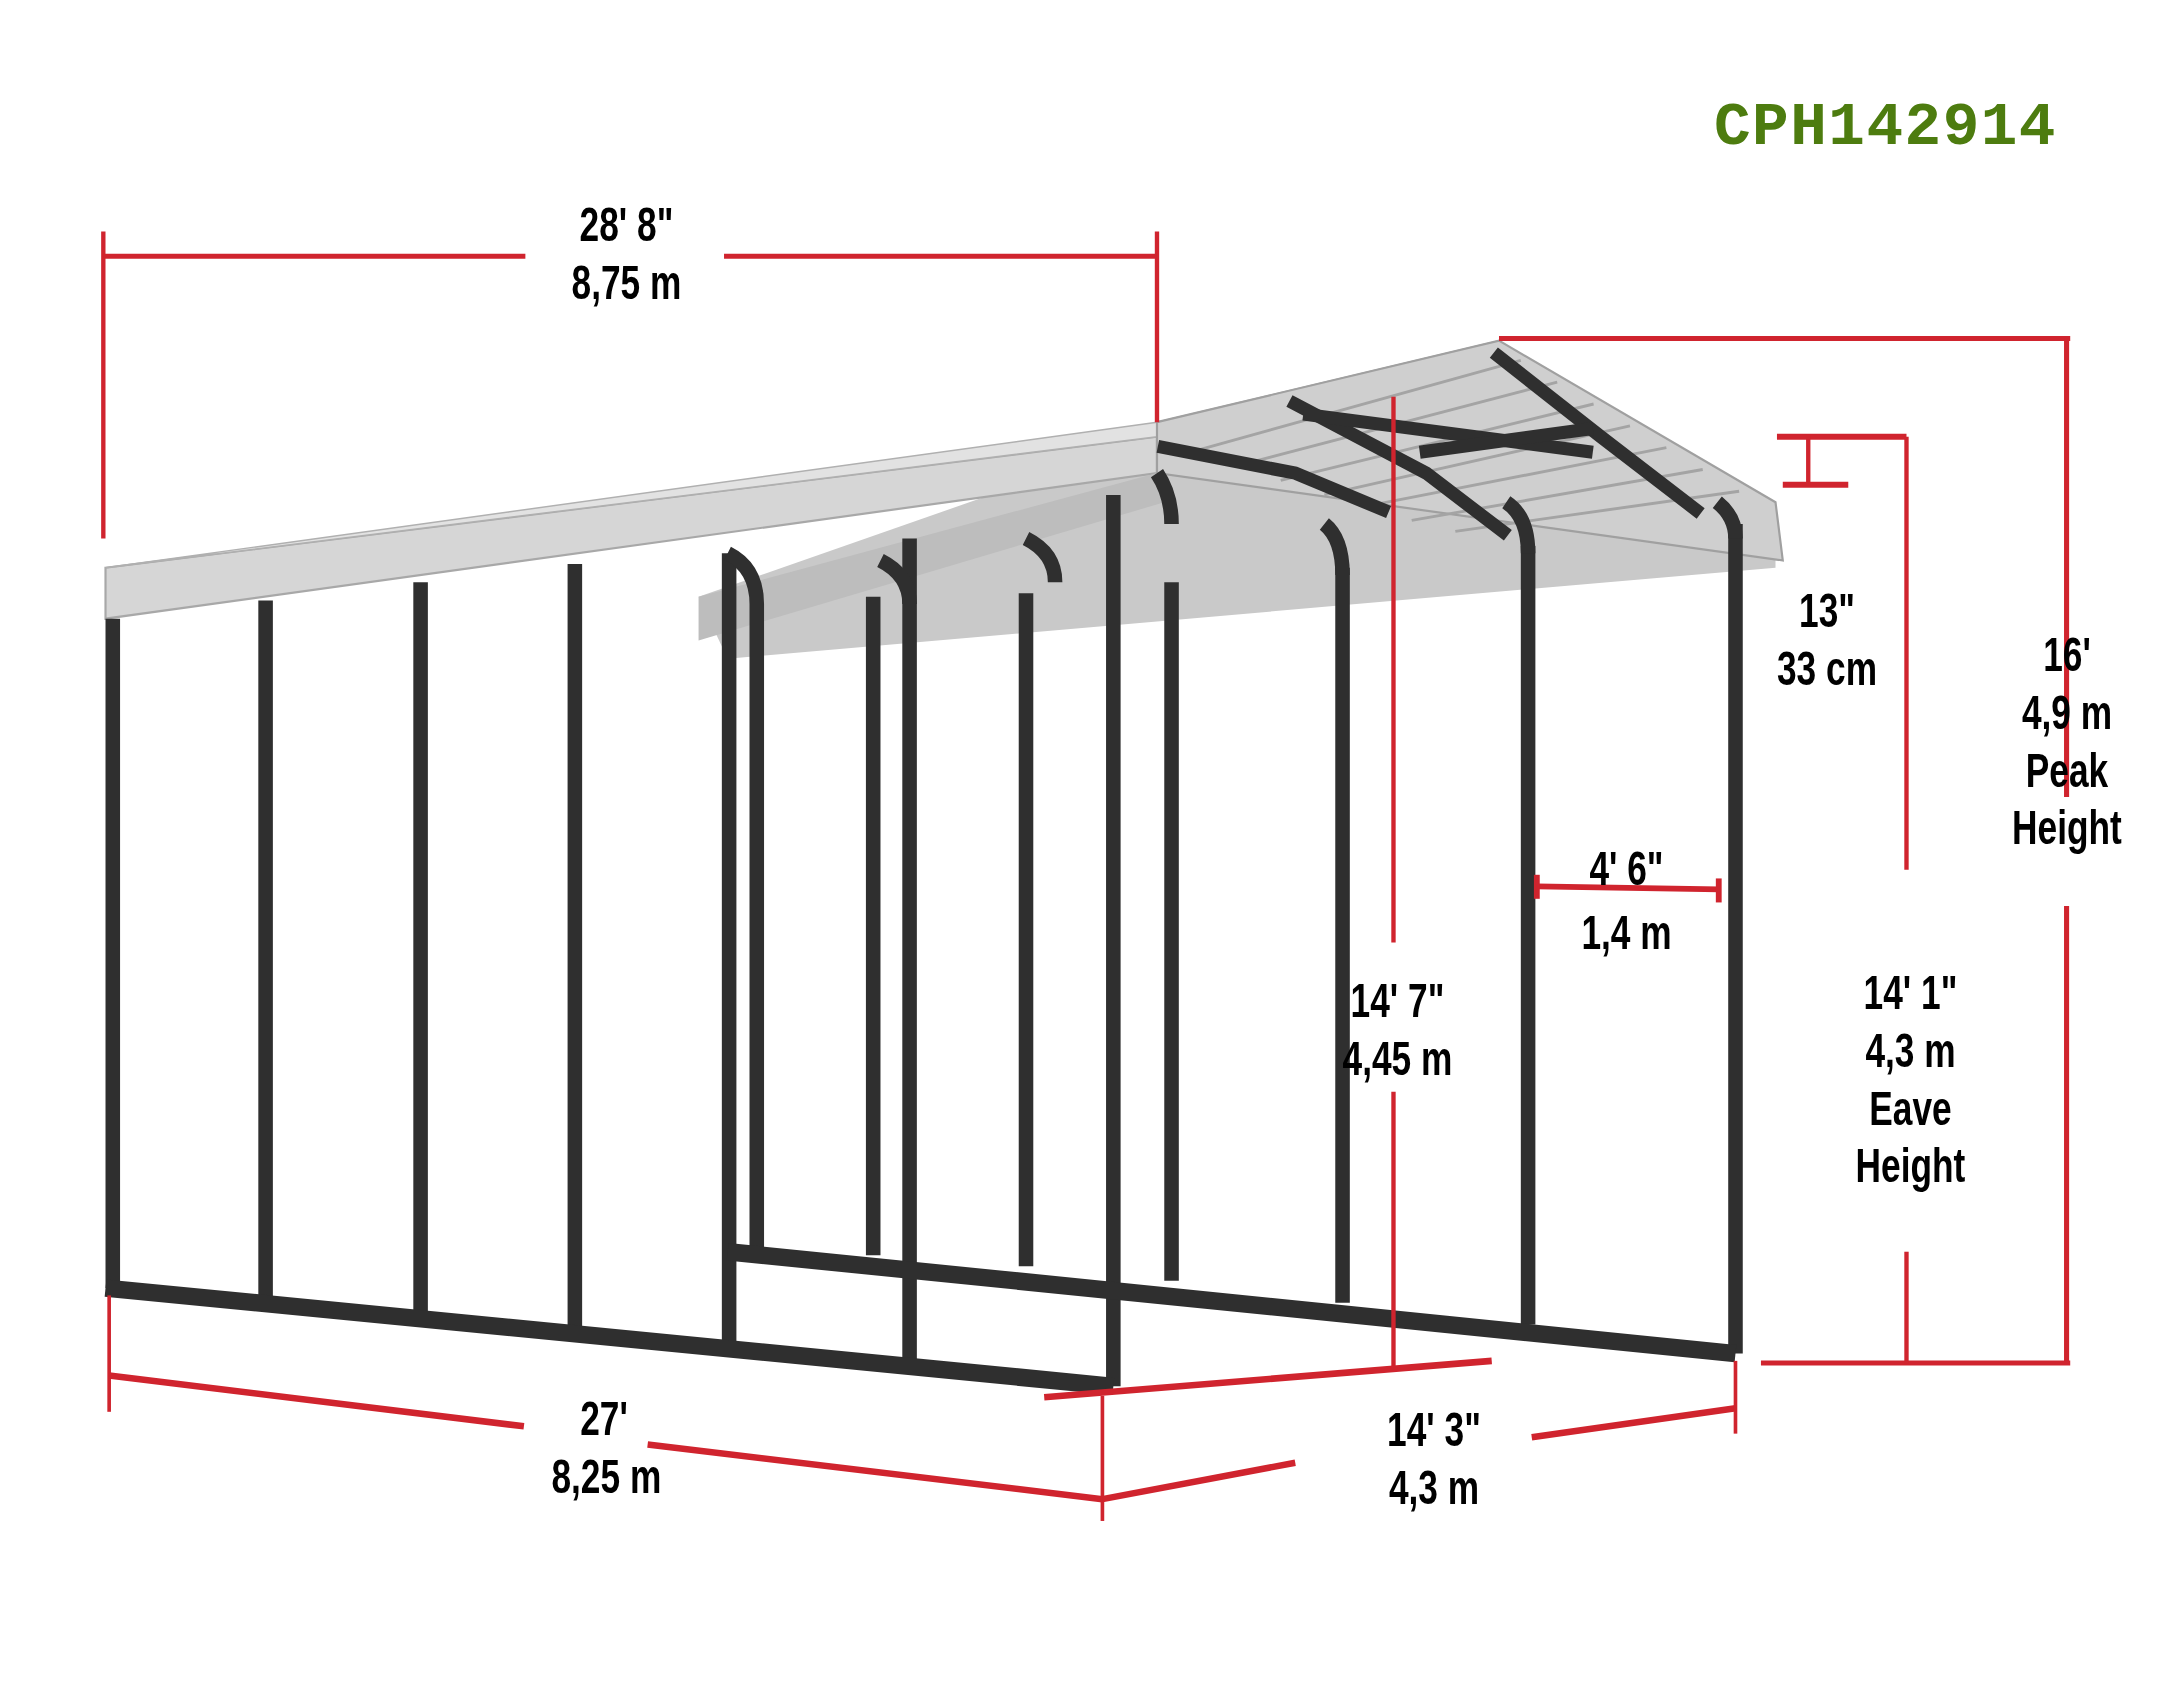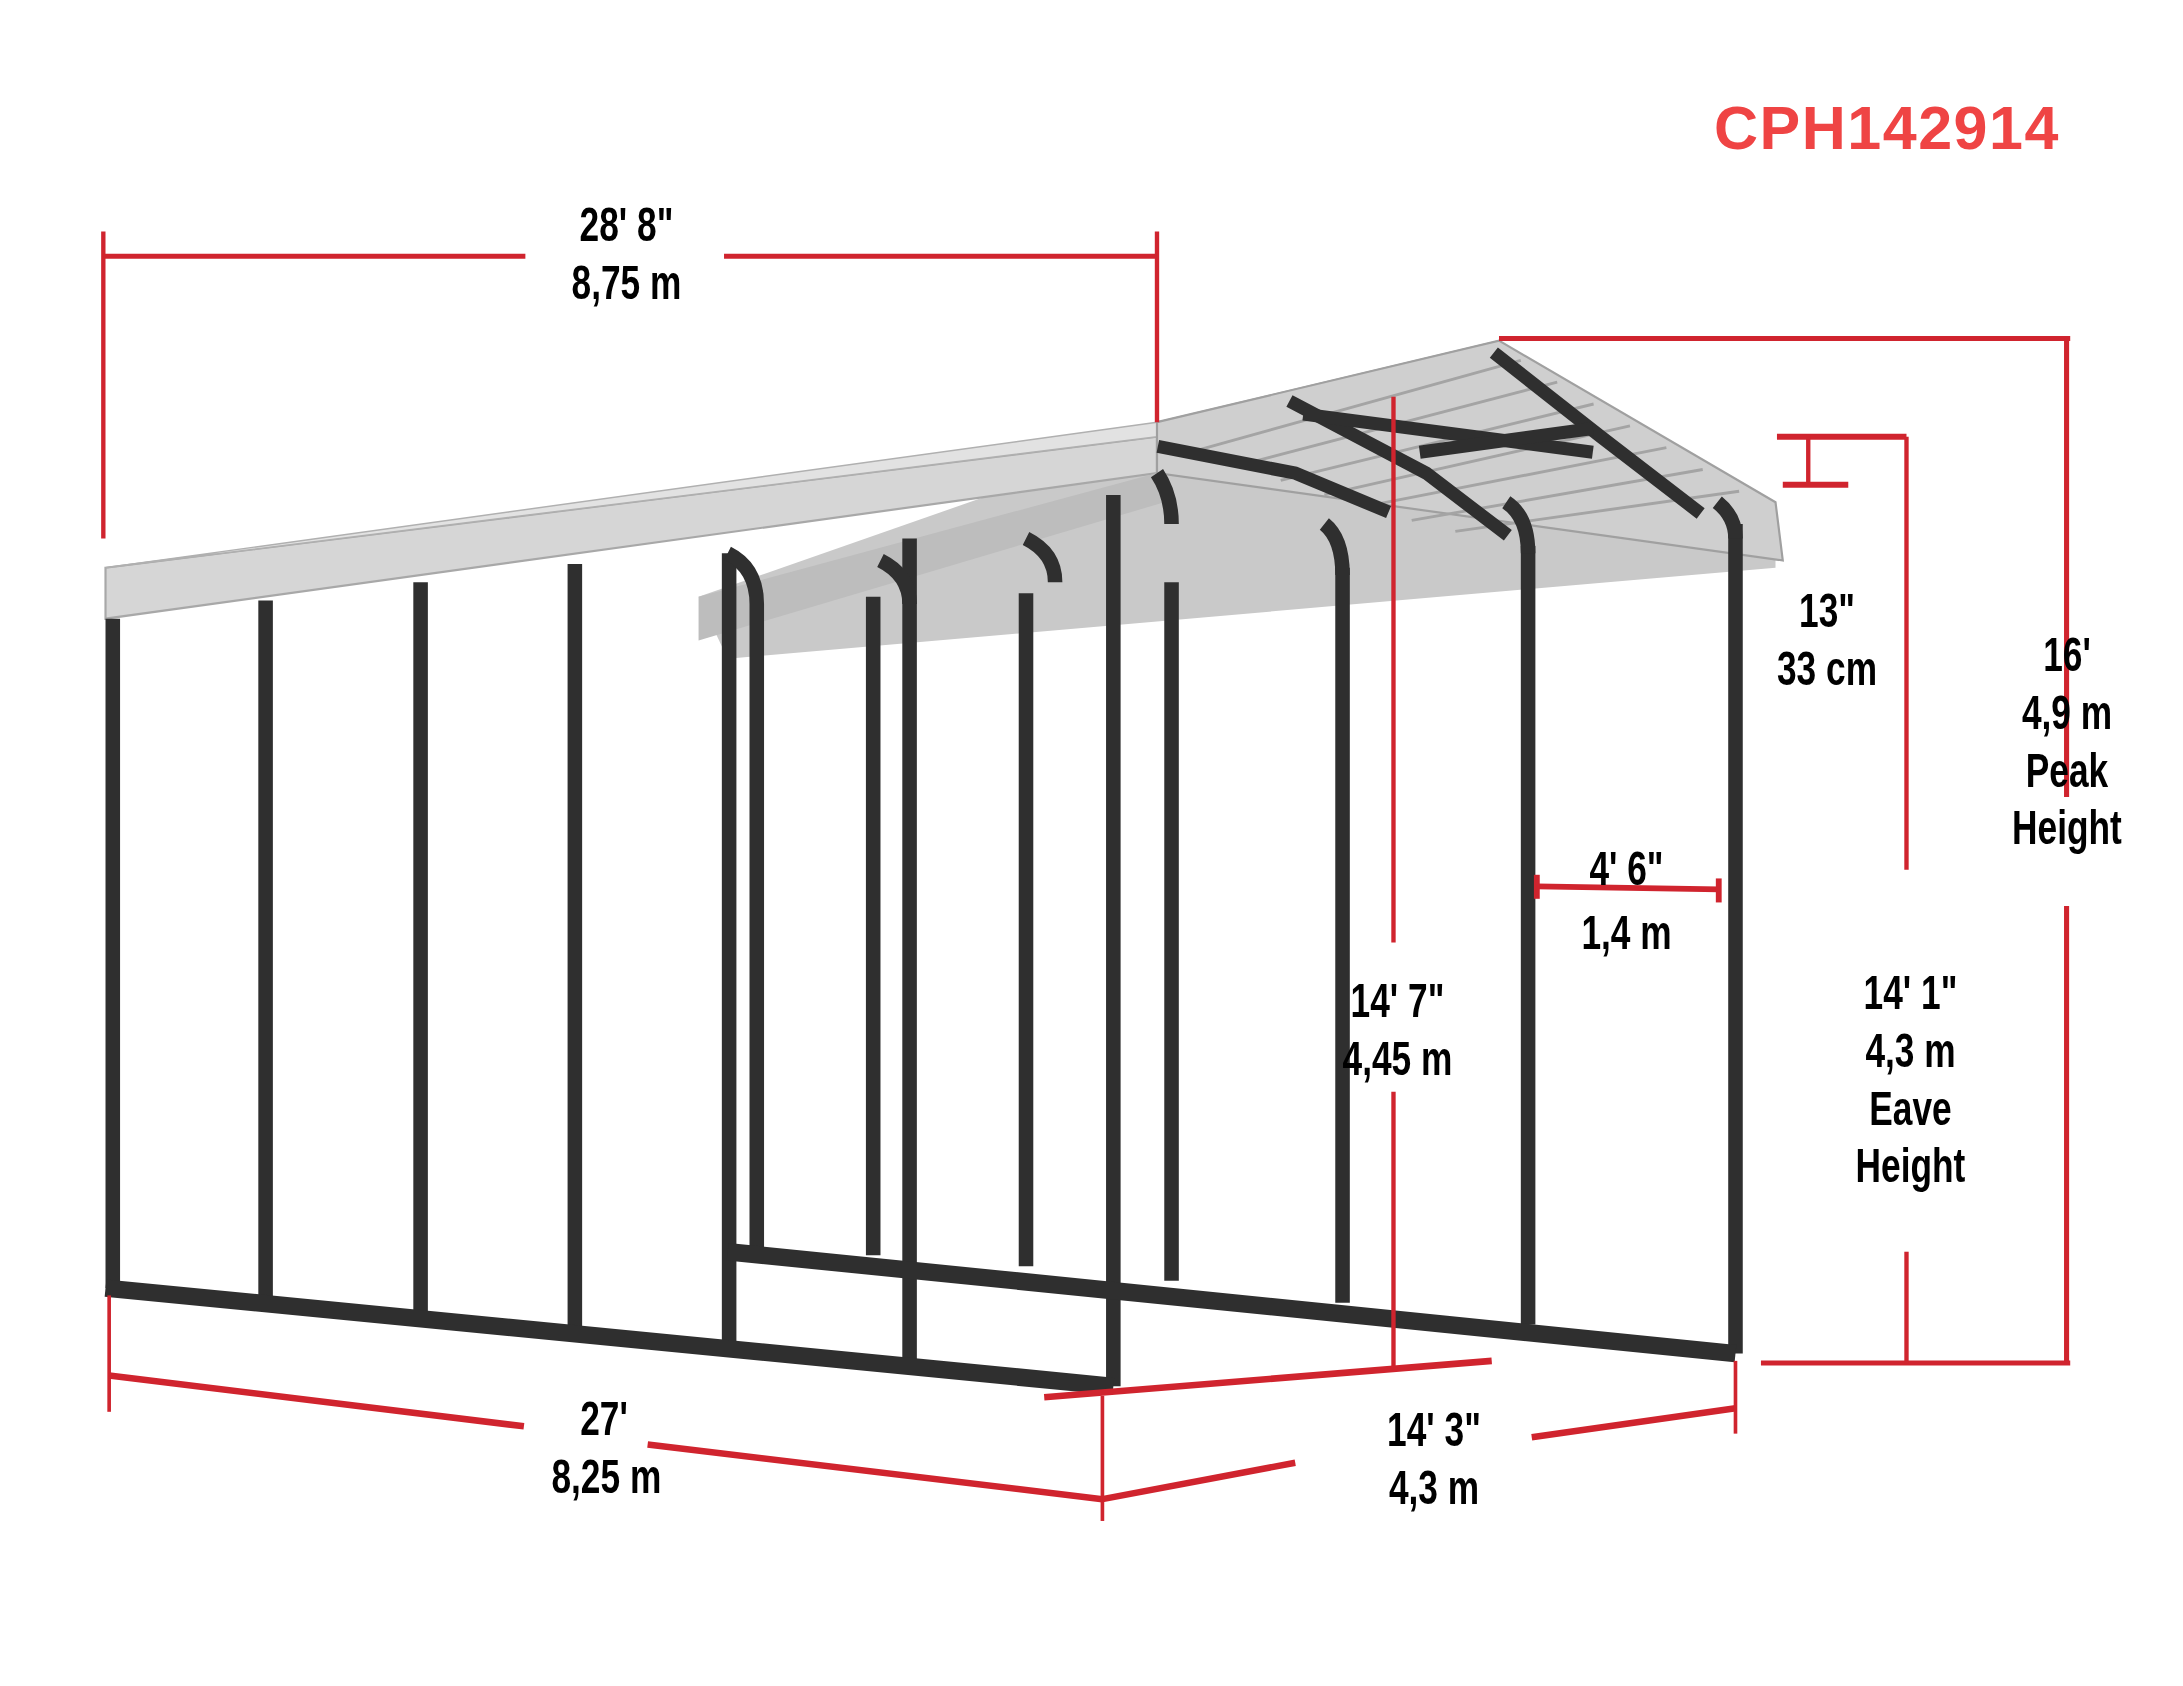--- a/index.html
+++ b/index.html
@@ -13,25 +13,25 @@
       text-align: center;
       line-height: 1.18;
       transform: scaleX(0.72);
       transform-origin: center top;
       white-space: nowrap;
     }
     .label span { display: block; }
     .model {
       position: absolute;
       left: 1714px; top: 93px;
-      font-family: Liberation Sans, sans-serif;
+      font-family: Liberation Mono, monospace;
       font-weight: bold;
       font-size: 61px;
       letter-spacing: 1.5px;
-      color: #ef4444;
+      color: #4d7c0f;
     }
     svg { position: absolute; left: 0; top: 0; }
   </style>
 </head>
 <body>
 
 <div id="stage">
 
   <div class="model">CPH142914</div>
 

